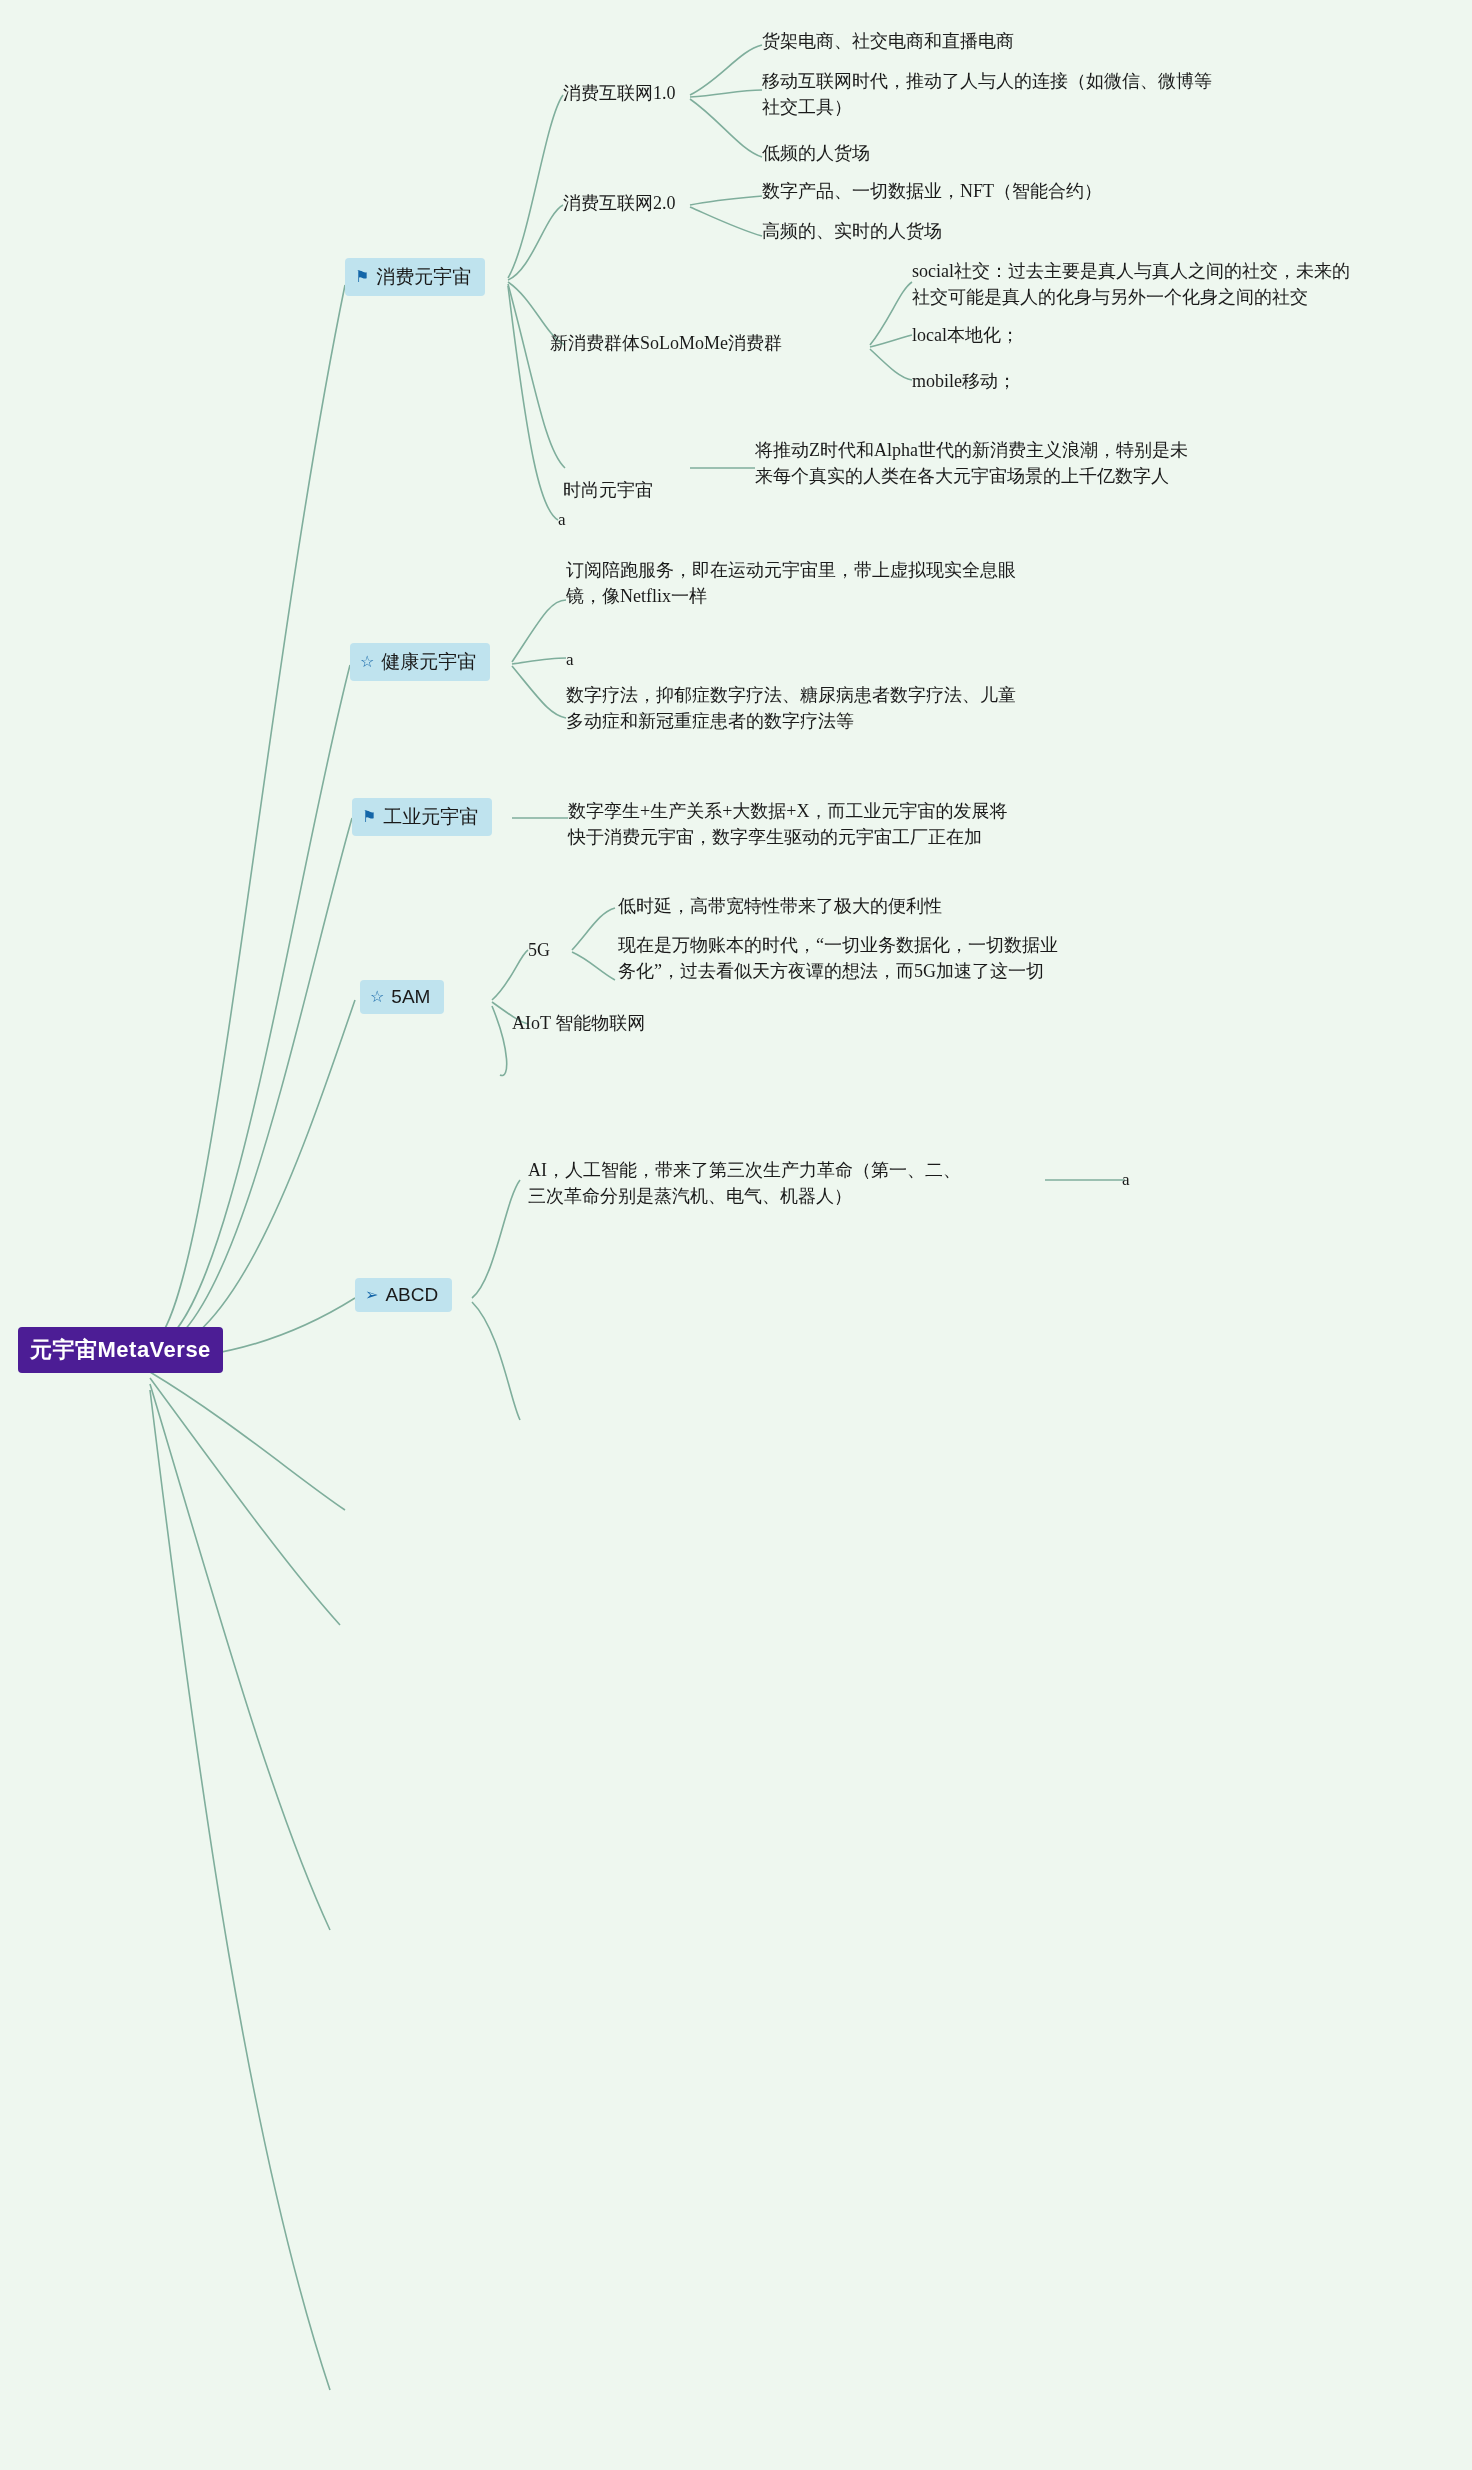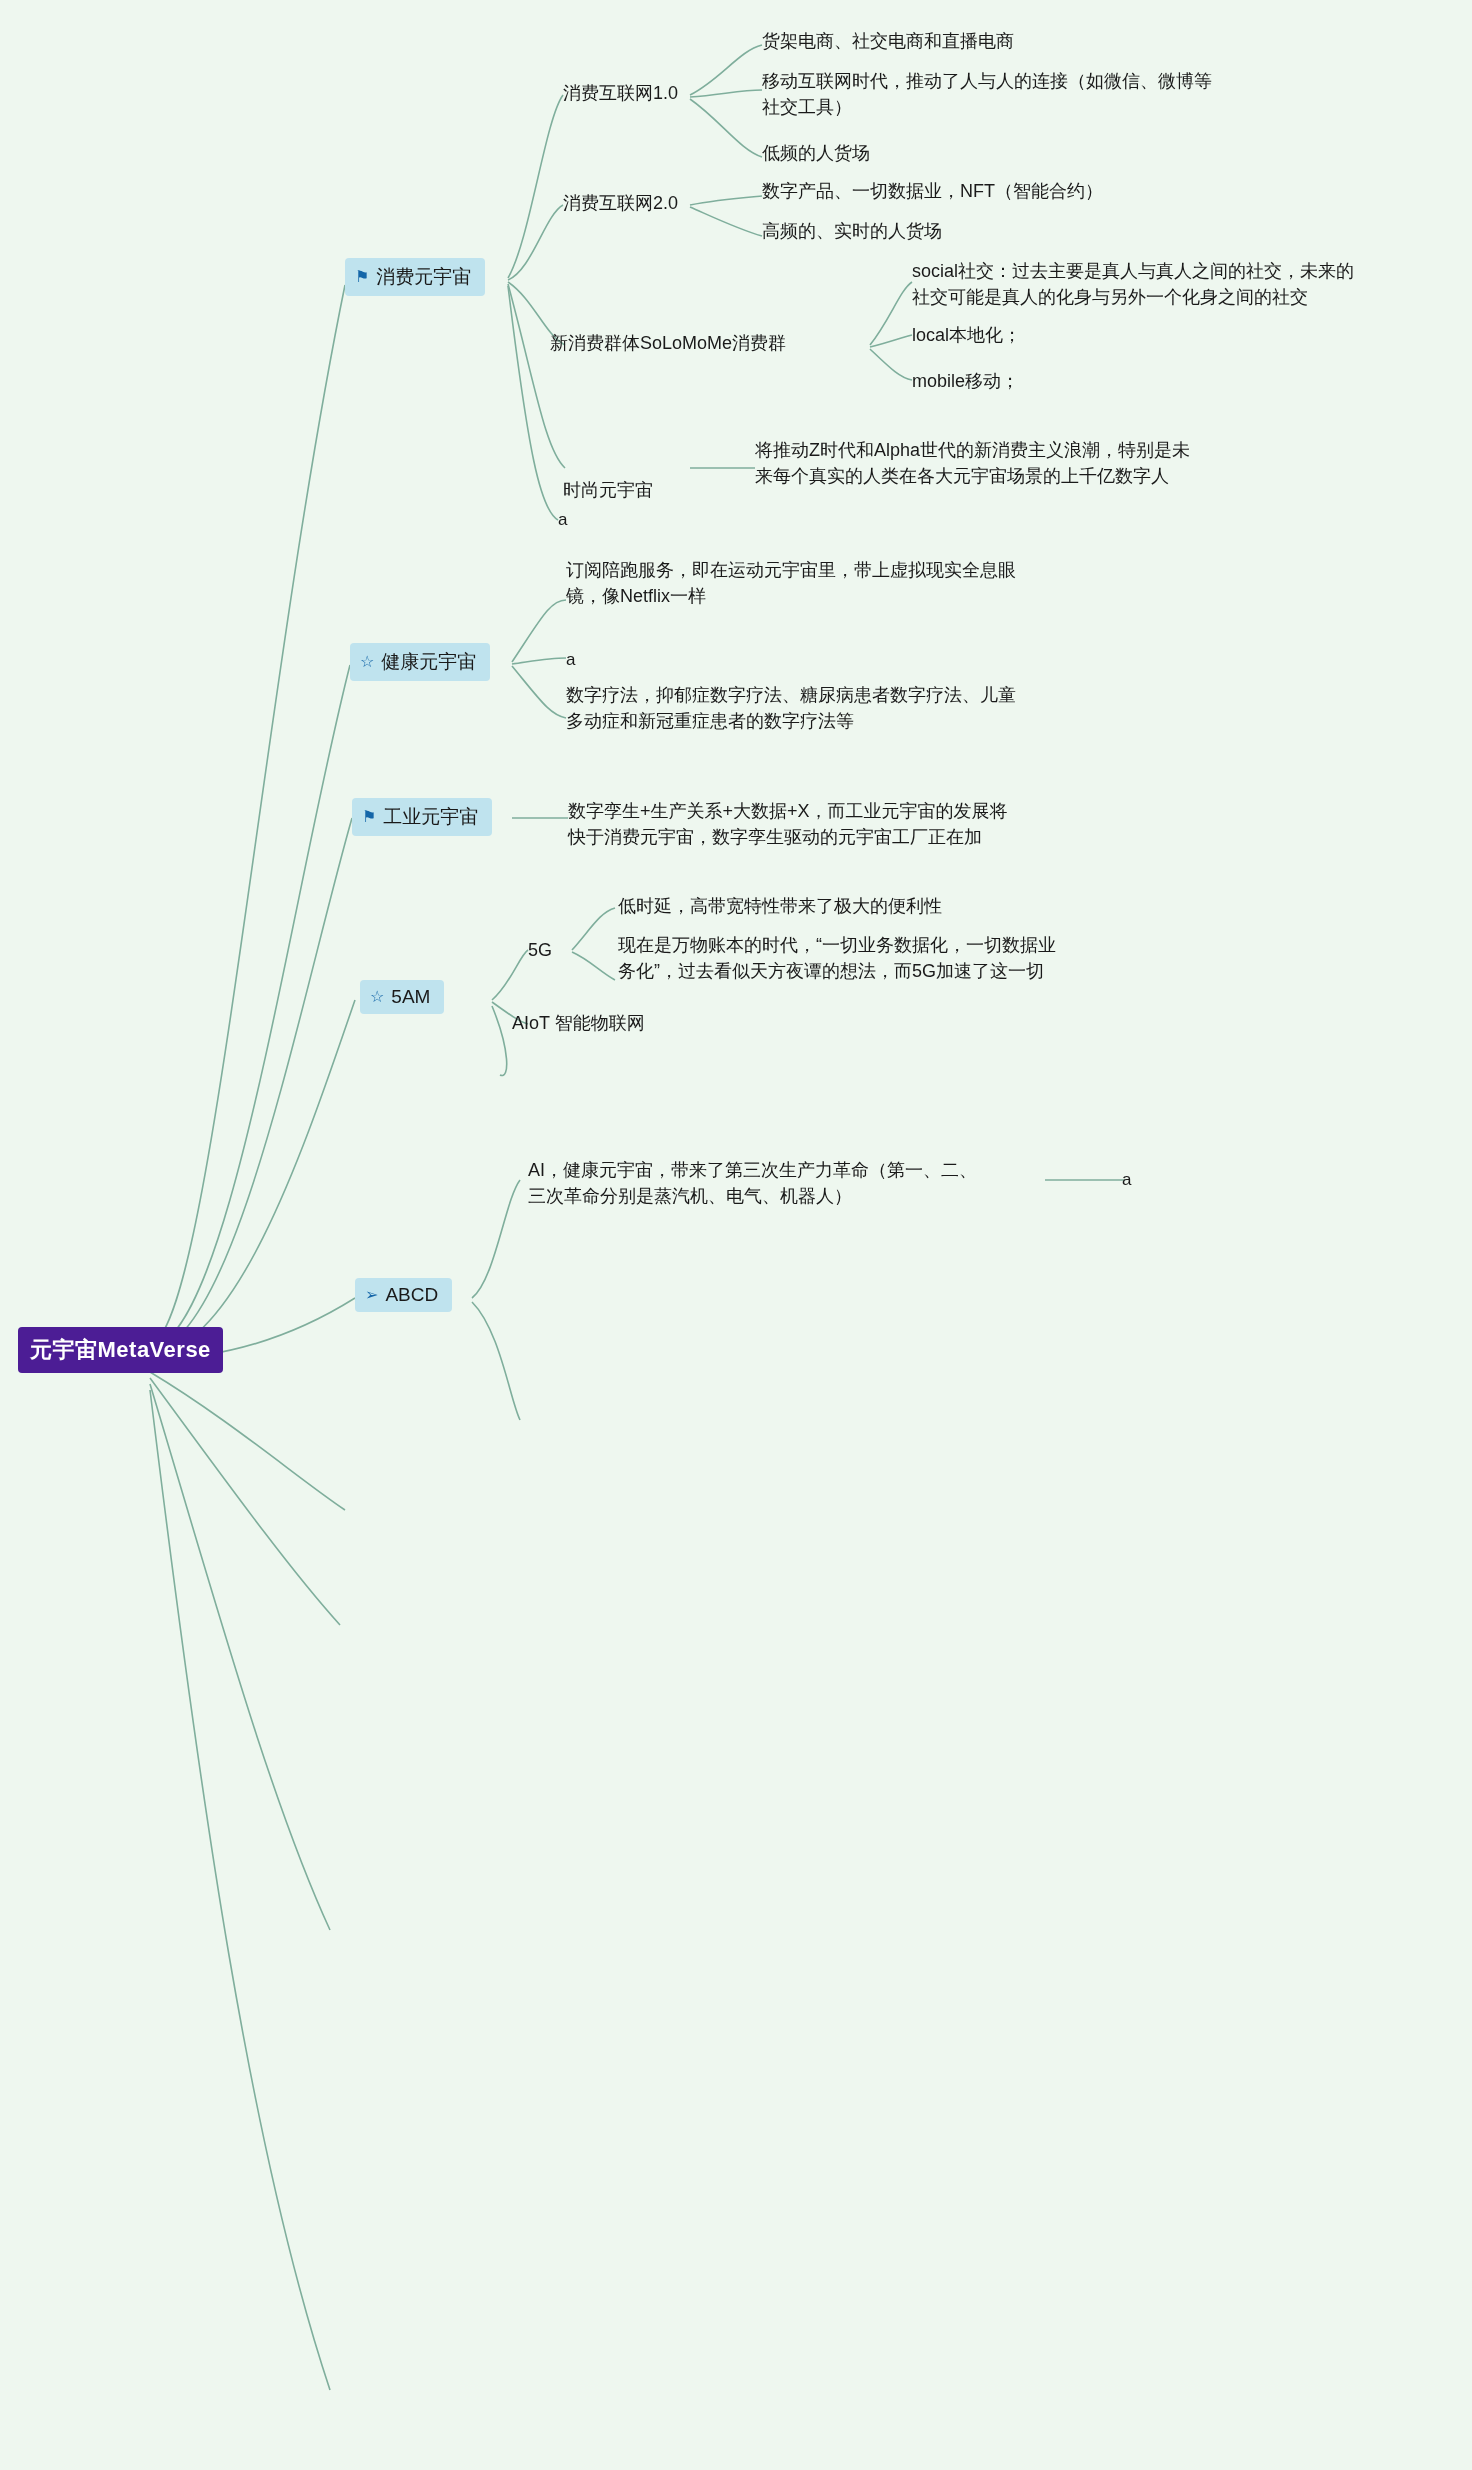--- a/index.html
+++ b/index.html
@@ -60,20 +60,21 @@
   }
   .icon-flag { color: #1466a8; }
   .icon-star { color: #1466a8; }
   .icon-send { color: #1466a8; }
   
   .txt-node {
     color: #1a1a1a;
     font-size: 18px;
     line-height: 1.45;
     white-space: pre-line;
+    font-family: Liberation Serif, serif;
   }
   .txt-small {
     font-size: 17px;
   }
 </style>
 </head>
 <body>
 
 <div id="canvas">
 
@@ -202,18 +203,18 @@
   <div class="node txt-node" style="left:618px; top:932px;">现在是万物账本的时代，“一切业务数据化，一切数据业
 务化”，过去看似天方夜谭的想法，而5G加速了这一切</div>
 
   <div class="node txt-node" style="left:512px; top:1010px;">AIoT 智能物联网</div>
 
   <div class="node l1-node" style="left:355px; top:1278px;">
     <span class="l1-icon icon-send">➢</span>
     <span>ABCD</span>
   </div>
 
-  <div class="node txt-node" style="left:528px; top:1157px;">AI，健康元宇宙，带来了第三次生产力革命（第一、二、
+  <div class="node txt-node" style="left:528px; top:1157px;">AI，人工智能，带来了第三次生产力革命（第一、二、
 三次革命分别是蒸汽机、电气、机器人）</div>
 
   <div class="node txt-node txt-small" style="left:1122px; top:1168px;">a</div>
 
 </div>
 
 </body></html>

